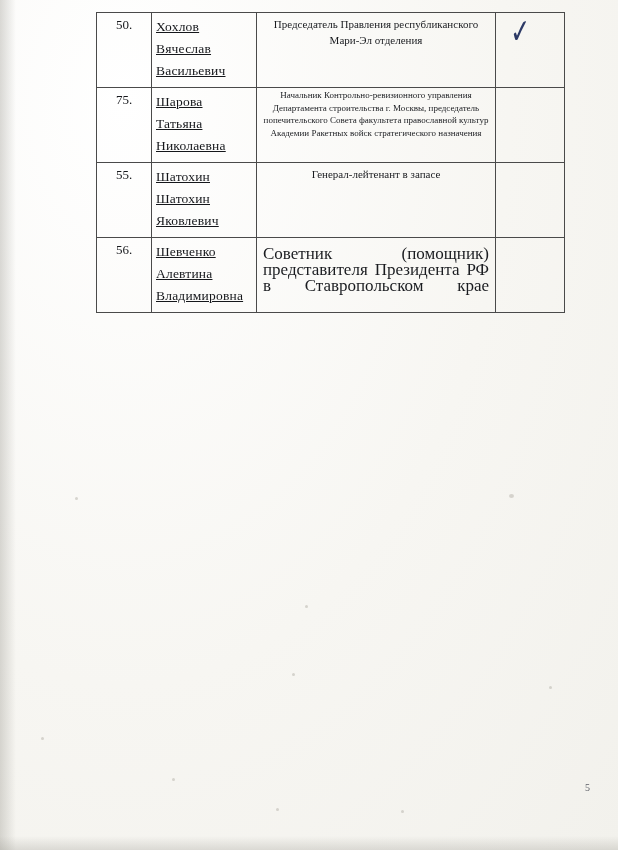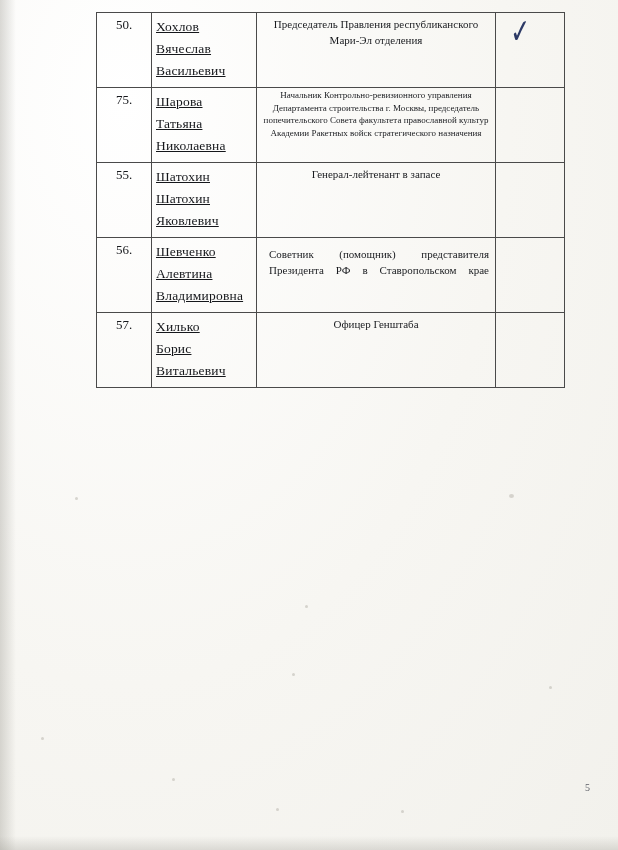--- a/index.html
+++ b/index.html
@@ -70,23 +70,23 @@
     padding-top: 6px;
   }
   .pos.small {
     font-size: 9px;
     line-height: 12.5px;
     padding-top: 1px;
   }
   .pos.justified {
     text-align: justify;
     text-align-last: justify;
-    font-size: 11px;
+    font-size: 17px;
     line-height: 16px;
-    padding: 8px 6px 4px 12px;
+    padding: 8px 6px 4px 6px;
   }
   .sig {
     position: relative;
   }
   .checkmark {
     position: absolute;
     left: 10px;
     top: 2px;
     font-size: 34px;
     line-height: 34px;
@@ -179,30 +179,20 @@
         <td class="col-num num">56.</td>
         <td class="col-name name">
           <div>Шевченко</div>
           <div>Алевтина</div>
           <div>Владимировна</div>
         </td>
         <td class="col-pos pos justified">Советник (помощник) представителя Президента РФ в Ставропольском крае</td>
         <td class="col-sig sig"></td>
       </tr>
 
-      <tr>
-        <td class="col-num num">57.</td>
-        <td class="col-name name">
-          <div>Хилько</div>
-          <div>Борис</div>
-          <div>Витальевич</div>
-        </td>
-        <td class="col-pos pos">Офицер Генштаба</td>
-        <td class="col-sig sig"></td>
-      </tr>
 
     </tbody>
   </table>
 
   <div class="page-number">5</div>
 
   <div class="edge-shadow"></div>
   <div class="edge-shadow-b"></div>
 </div>
 

